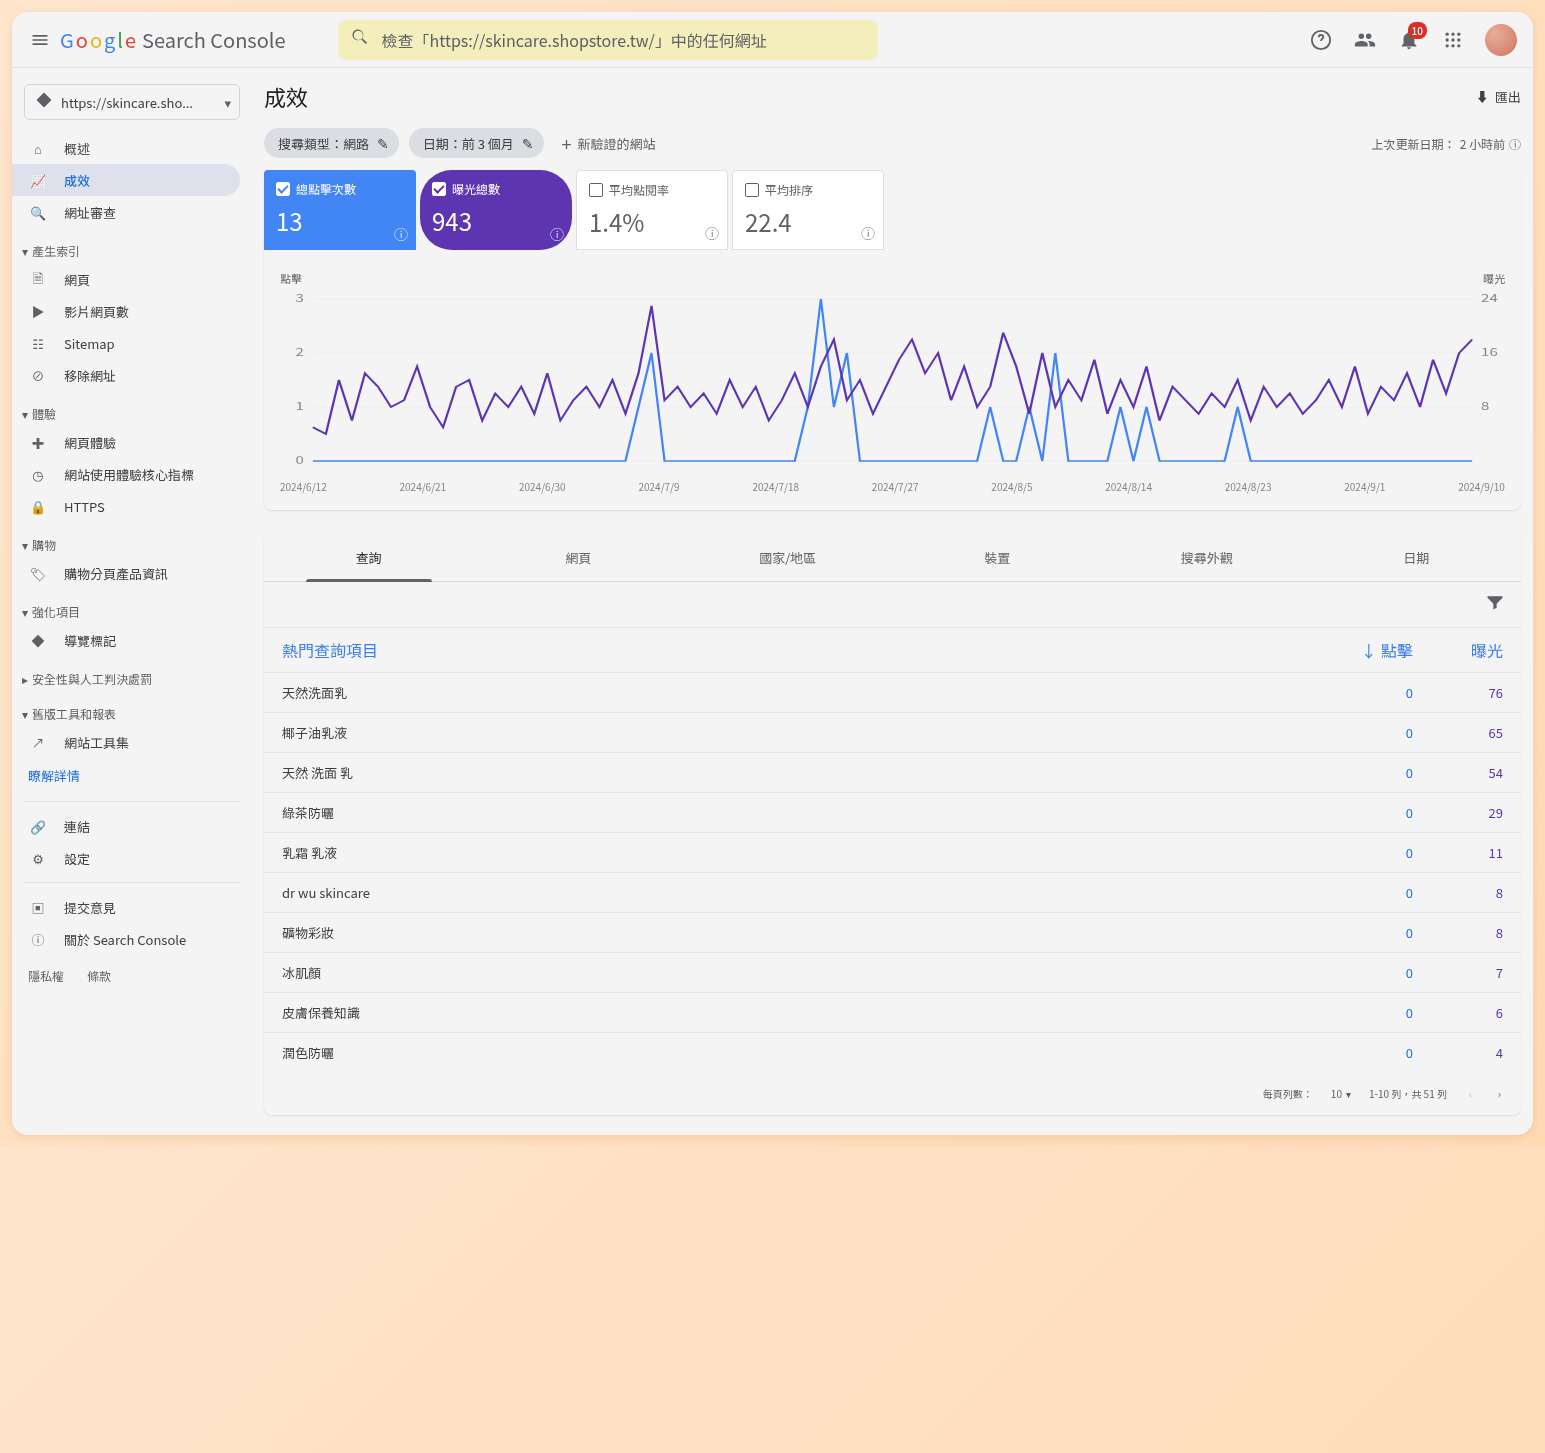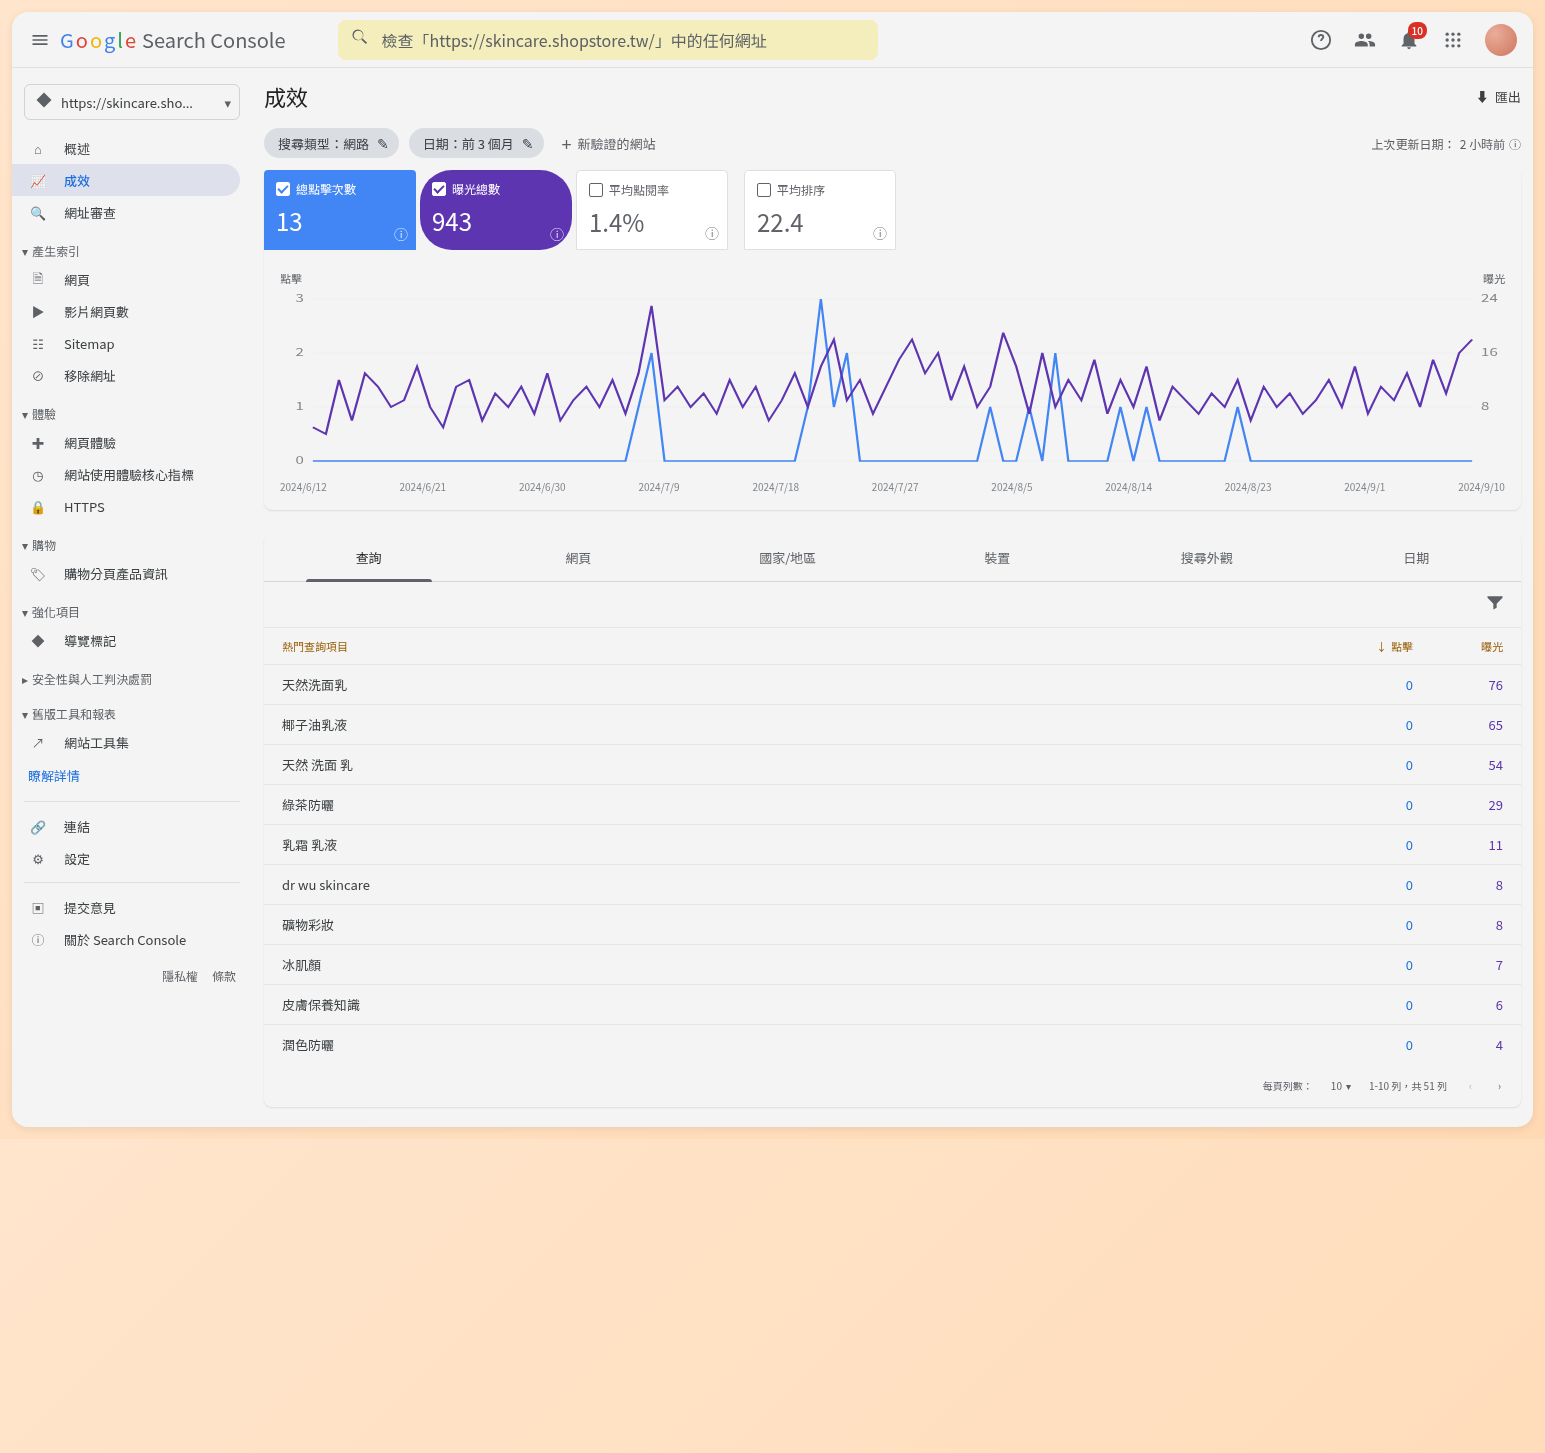--- a/index.html
+++ b/index.html
@@ -89,21 +89,21 @@
   display:flex; align-items:center;
   padding: 8px 12px 4px 10px;
   gap: 4px;
   font-size: 12px;
   color:#5f6368;
   cursor:pointer;
   margin-top:6px;
 }
 .nav-link { color:#1a73e8; padding: 8px 0 8px 16px; cursor:pointer; font-size:13px;}
 .nav-divider { height:1px; background:#e8eaed; margin: 8px 12px; }
-.footer-links { padding: 12px 16px; font-size:12px; color:#5f6368; display:flex; gap:14px;justify-content:flex-end;}
+.footer-links { padding: 12px 16px; font-size:12px; color:#5f6368; display:flex; gap:23px;}
 
 
 .main { flex:1; padding: 0 12px 20px 12px; min-width:0;}
 .page-header {
   height: 56px;
   display:flex; align-items:center; justify-content:space-between;
 }
 .page-header h1 { font-size:22px; font-weight:400; color:#202124;}
 .export-btn { display:flex;align-items:center;gap:6px;cursor:pointer;color:#3c4043;font-size:13px;}
 .filter-row {
@@ -135,21 +135,21 @@
 .metric-tiles { display:flex; }
 .tile {
   width: 152px; height: 80px;
   padding: 10px 12px;
   position:relative;
   cursor:pointer;
   border-radius: 4px 4px 0 0;
 }
 .tile.blue { background:#4285f4; color:#fff; margin-right:4px;}
 .tile.purple { background:#5e35b1; color:#fff; margin-right:4px;border-radius:32px;}
-.tile.gray1, .tile.gray2 { border:1px solid #e0e0e0; background:#fff; color:#5f6368; margin-right:16px;}
+.tile.gray1, .tile.gray2 { border:1px solid #e0e0e0; background:#fff; color:#5f6368; margin-right:4px;}
 .tile .chk { font-size:12px; display:flex;align-items:center;gap:6px;}
 .tile .num { font-size:24px; margin-top:6px;}
 .tile .info { position:absolute; bottom:6px; right:8px; font-size:14px; opacity:0.8;}
 .chart-wrap { padding: 20px 16px 16px 16px; position:relative;}
 .chart-labels { display:flex; justify-content:space-between; font-size:11px; color:#5f6368; margin-bottom:4px;}
 svg.chart { width:100%; height:180px; }
 .xaxis { display:flex; justify-content:space-between; font-size:10px; color:#80868b; padding: 4px 0 0 0;}
 
 
 .table-card {
@@ -179,21 +179,21 @@
 .filter-icon-row { display:flex; justify-content:flex-end; padding:10px 16px;}
 .filter-icon-row .icon{cursor:pointer;color:#5f6368;}
 .thead, .trow {
   display:grid;
   grid-template-columns: 1fr 90px 90px;
   padding: 10px 18px;
   align-items:center;
   font-size:13px;
   border-top: 1px solid #eee;
 }
-.thead { color:#a16207; font-size:11px;}
+.thead { color:#3b82f6; font-size:16px;}
 .thead .col-c { text-align:right; display:flex;justify-content:flex-end;align-items:center;gap:4px;}
 .thead .col-i { text-align:right;}
 .trow .c-q { color:#3c4043; }
 .trow .c-c { color:#1a73e8; text-align:right;}
 .trow .c-i { color:#5e35b1; text-align:right;}
 .pager {
   display:flex; justify-content:flex-end; align-items:center;
   padding: 10px 16px; gap:18px; font-size:10px; color:#5f6368;
 }
 .pager .sel { display:flex;align-items:center;gap:4px;cursor:pointer;}

